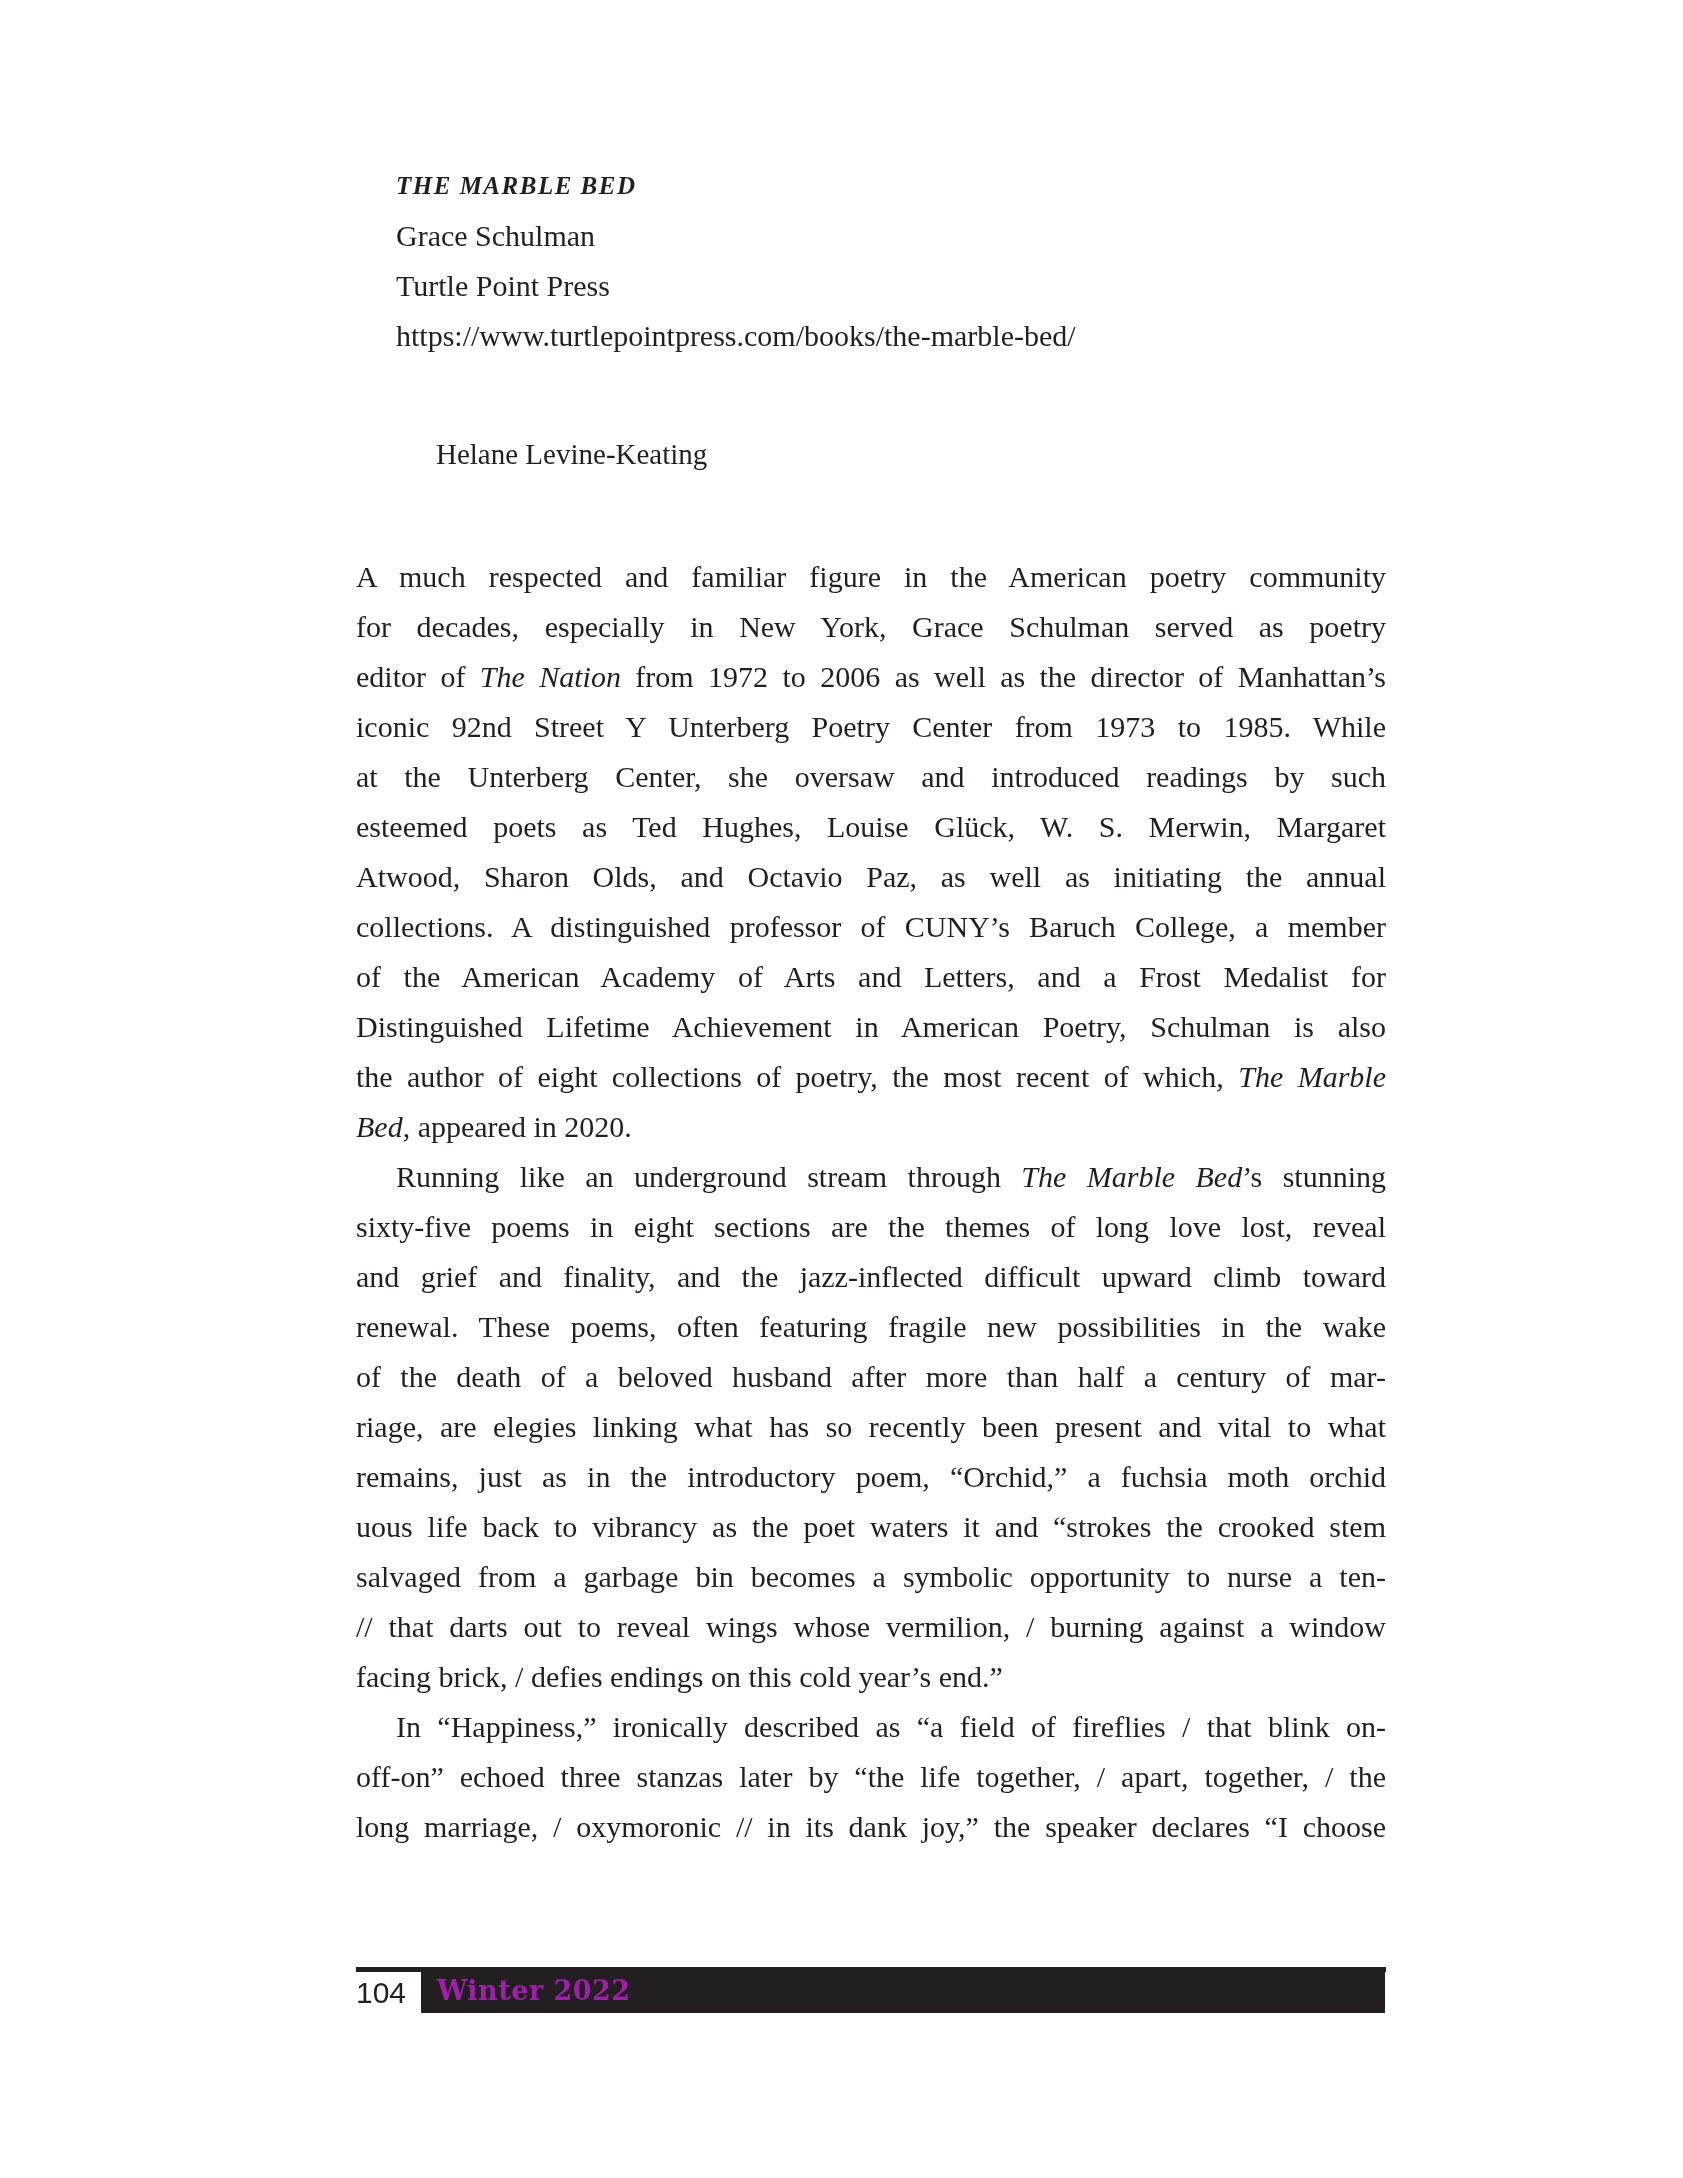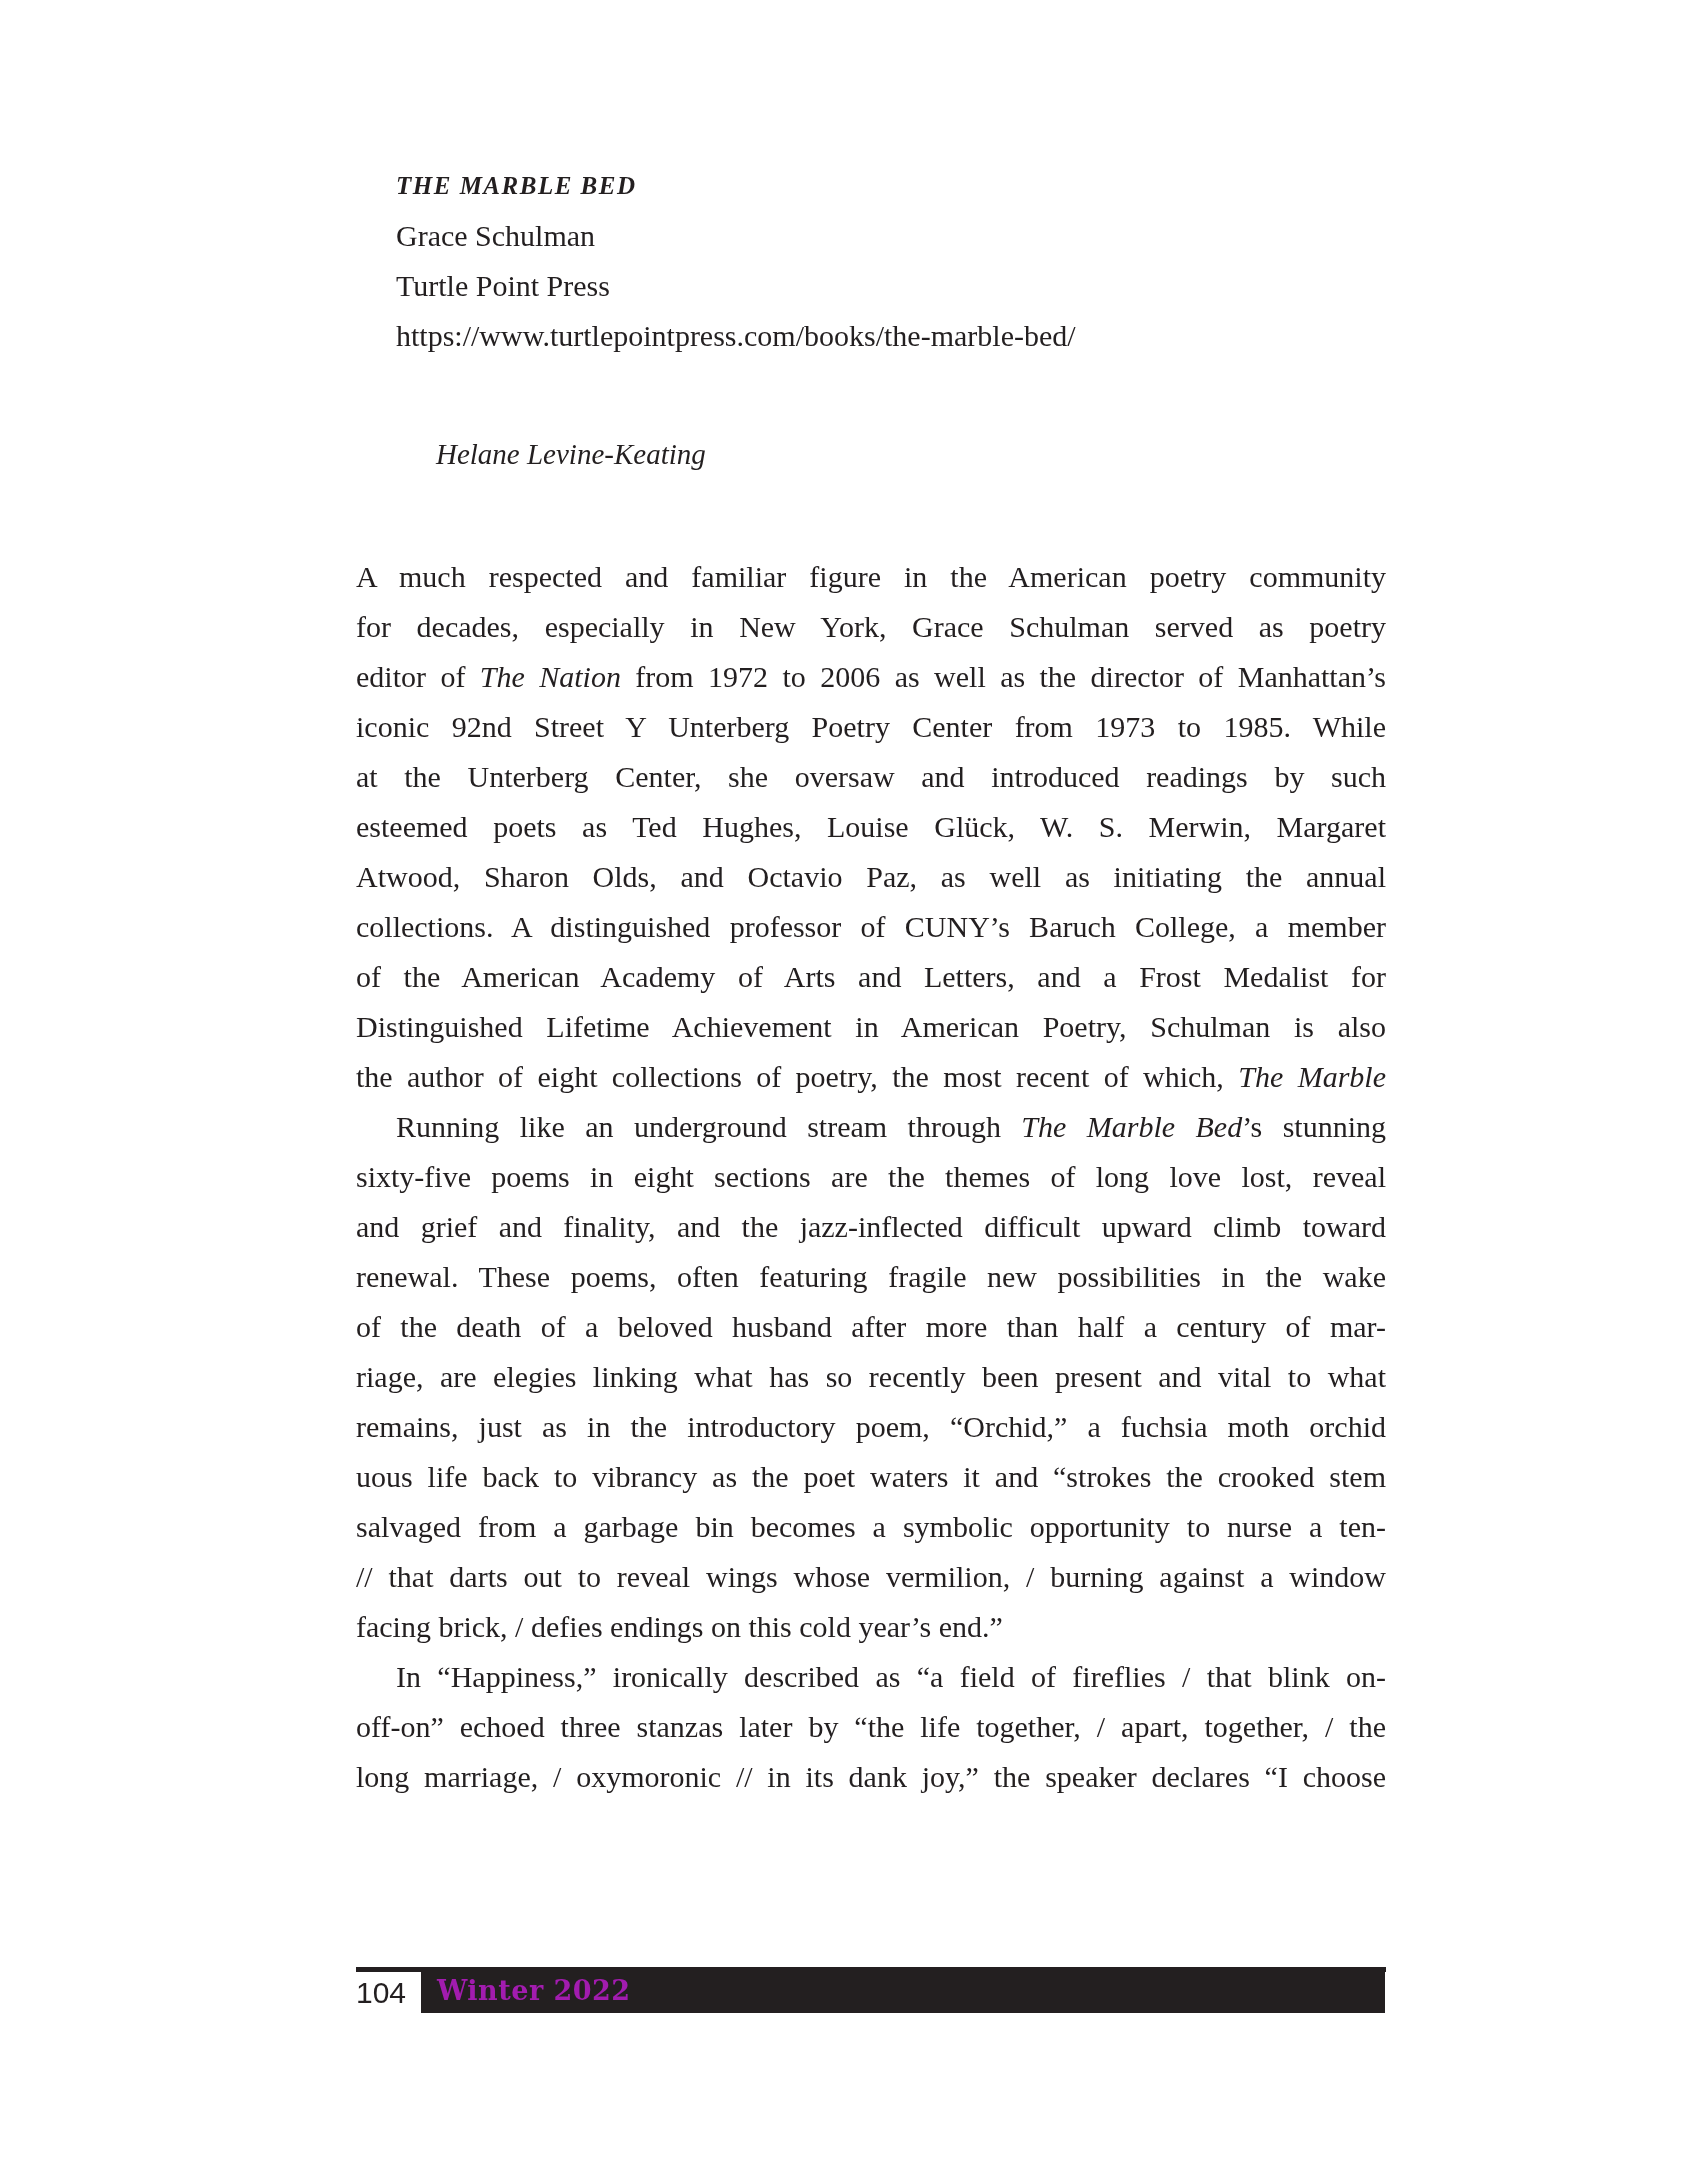--- a/index.html
+++ b/index.html
@@ -39,21 +39,20 @@
   .book-line {
     font-size: 30px;
     line-height: 50px;
     height: 50px;
     white-space: nowrap;
   }
   .reviewer {
     position: absolute;
     left: 436px;
     top: 429px;
-    font-style: italic;
     font-size: 29px;
     line-height: 50px;
     white-space: nowrap;
   }
 
   
   .body-text {
     position: absolute;
     left: 356px;
     top: 552px;
@@ -142,20 +141,21 @@
     <div class="line"><span>for decades, especially in New York, Grace Schulman served as poetry</span></div>
     <div class="line"><span>editor of </span><span class="it">The Nation</span><span> from 1972 to 2006 as well as the director of Manhattan’s</span></div>
     <div class="line"><span>iconic 92nd Street Y Unterberg Poetry Center from 1973 to 1985. While</span></div>
     <div class="line"><span>at the Unterberg Center, she oversaw and introduced readings by such</span></div>
     <div class="line"><span>esteemed poets as Ted Hughes, Louise Glück, W. S. Merwin, Margaret</span></div>
     <div class="line"><span>Atwood, Sharon Olds, and Octavio Paz, as well as initiating the annual</span></div>
     <div class="line"><span>collections. A distinguished professor of CUNY’s Baruch College, a member</span></div>
     <div class="line"><span>of the American Academy of Arts and Letters, and a Frost Medalist for</span></div>
     <div class="line"><span>Distinguished Lifetime Achievement in American Poetry, Schulman is also</span></div>
     <div class="line"><span>the author of eight collections of poetry, the most recent of which, </span><span class="it">The Marble</span></div>
+    <div class="line last"><span class="it">Bed</span><span>, appeared in 2020.</span></div>
 
     <div class="line indent"><span>Running like an underground stream through </span><span class="it">The Marble Bed</span><span>’s stunning</span></div>
     <div class="line"><span>sixty-five poems in eight sections are the themes of long love lost, reveal</span></div>
     <div class="line"><span>and grief and finality, and the jazz-inflected difficult upward climb toward</span></div>
     <div class="line"><span>renewal. These poems, often featuring fragile new possibilities in the wake</span></div>
     <div class="line"><span>of the death of a beloved husband after more than half a century of mar-</span></div>
     <div class="line"><span>riage, are elegies linking what has so recently been present and vital to what</span></div>
     <div class="line"><span>remains, just as in the introductory poem, “Orchid,” a fuchsia moth orchid</span></div>
     <div class="line"><span>uous life back to vibrancy as the poet waters it and “strokes the crooked stem</span></div>
     <div class="line"><span>salvaged from a garbage bin becomes a symbolic opportunity to nurse a ten-</span></div>

